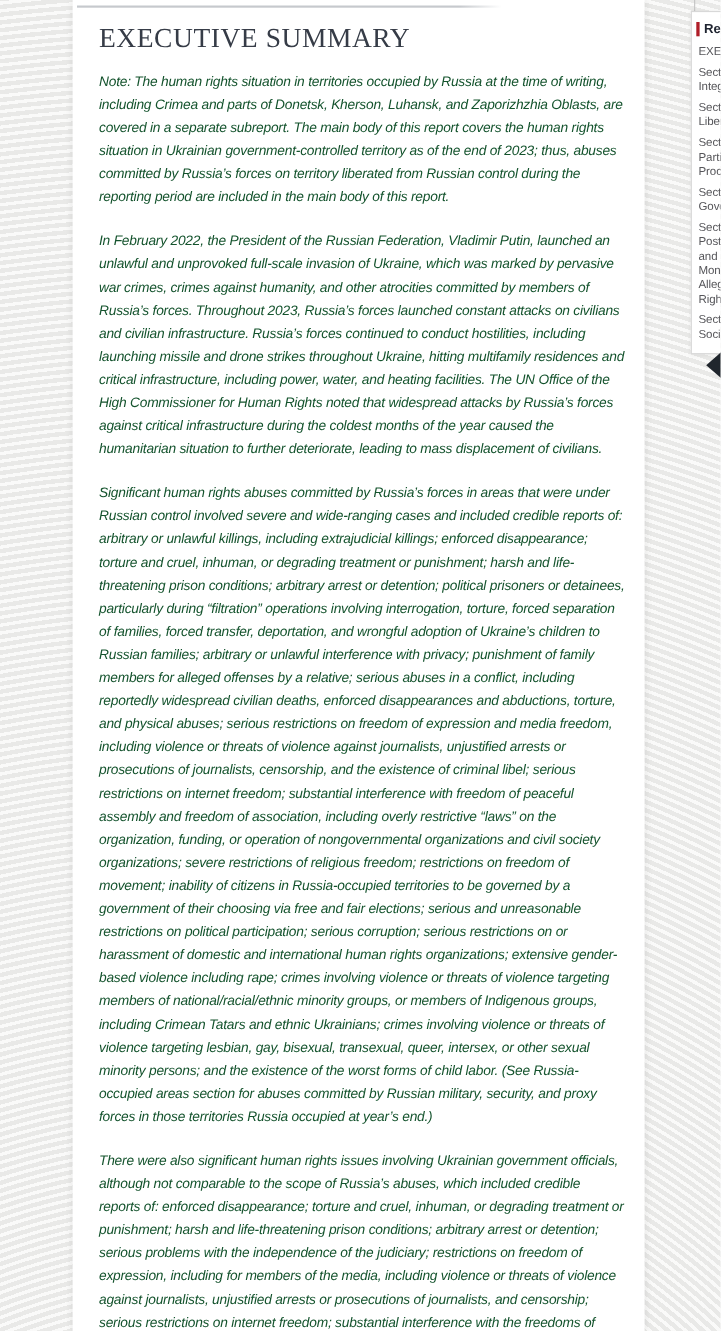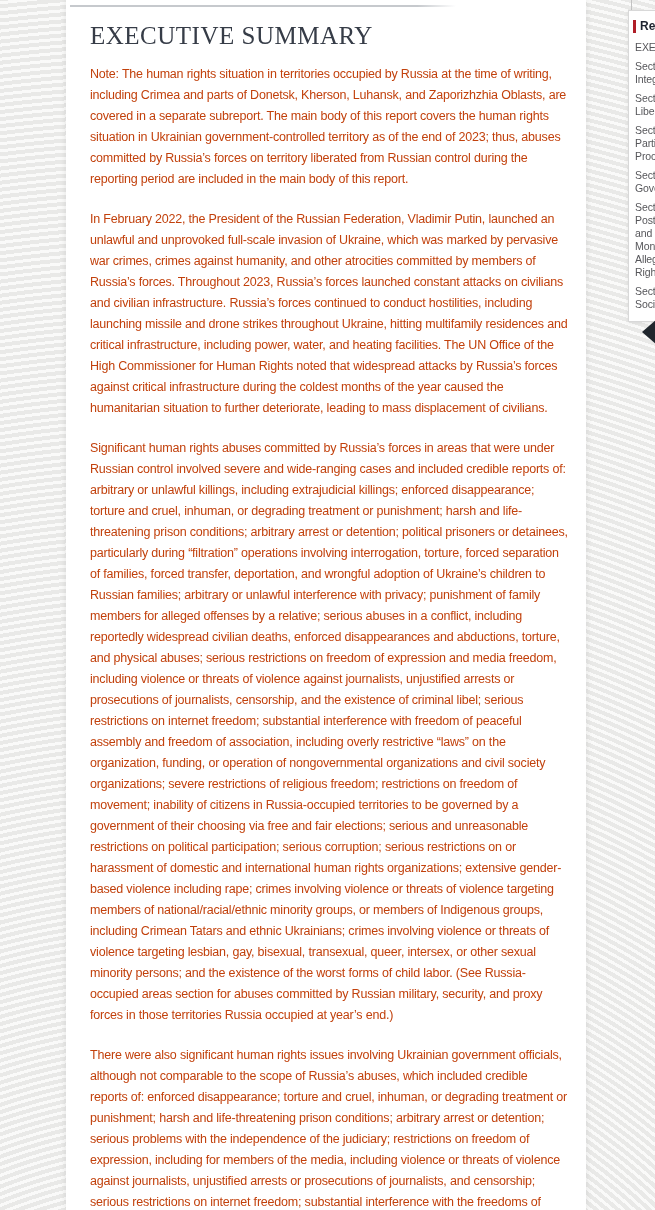--- a/index.html
+++ b/index.html
@@ -48,21 +48,22 @@
   }
   .article-body {
     padding: 14px 18px 0 24px;
   }
   .article-body p {
     margin: 0 0 19px 0;
     width: 478px;
     font-size: 12.5px;
     line-height: 21px;
     letter-spacing: -0.2px;
-    color: #c2410c;
+    color: #14532d;
+    font-style: italic;
   }
 
   
   .menu-card {
     position: absolute;
     left: 628px;
     top: 10px;
     width: 170px;
     background: #ffffff;
     border: 1px solid #d8d8d8;

